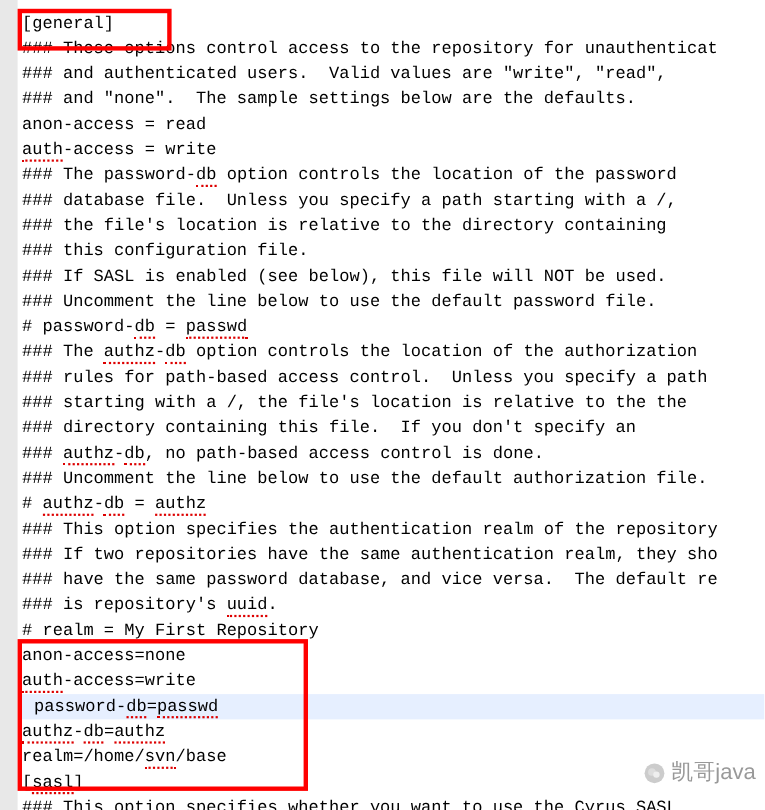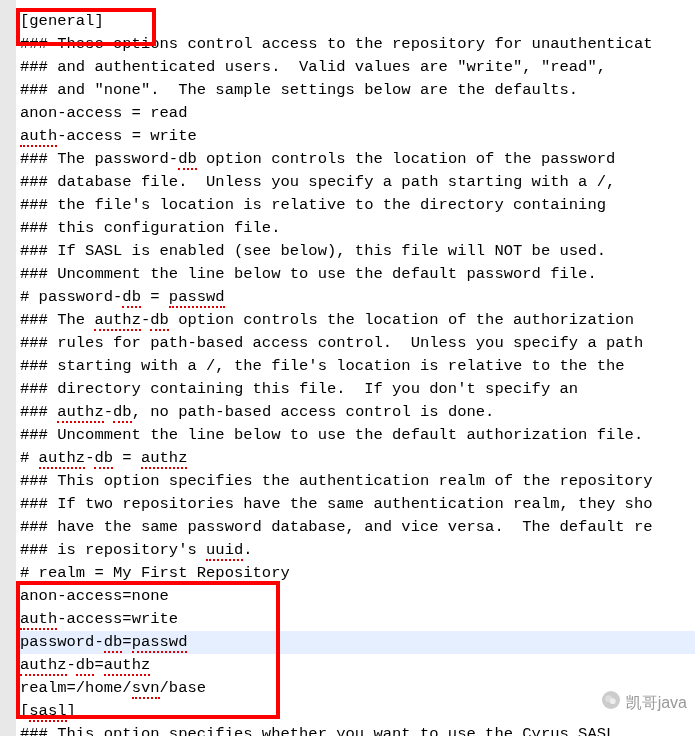--- a/index.html
+++ b/index.html
@@ -27,20 +27,21 @@
     padding-top: 10px;
     white-space: pre;
   }
   .line {
     height: 23px;
     display: block;
     position: relative;
   }
   .current-line {
     background: #e6efff;
+    padding-left: 11px;
   }
   .u {
     border-bottom: 2px dotted #d00;
     text-decoration: none;
     font-family: Liberation Mono, monospace;
   }
   .red-box {
     position: absolute;
     border: 4px solid #ff0000;
     pointer-events: none;
@@ -56,24 +57,24 @@
     left: 16px;
     top: 581px;
     width: 256px;
     height: 130px;
   }
   .watermark {
     position: absolute;
     right: 8px;
     bottom: 32px;
     display: flex;
-    align-items: flex-start;
+    align-items: center;
     gap: 6px;
     font-family: Arial, sans-serif;
-    font-size: 16px;
+    font-size: 20px;
     color: #999;
     z-index: 20;
   }
   .watermark .wm-icon {
     width: 18px;
     height: 18px;
     border-radius: 50%;
     background: #ccc;
     display: flex;
     align-items: center;

